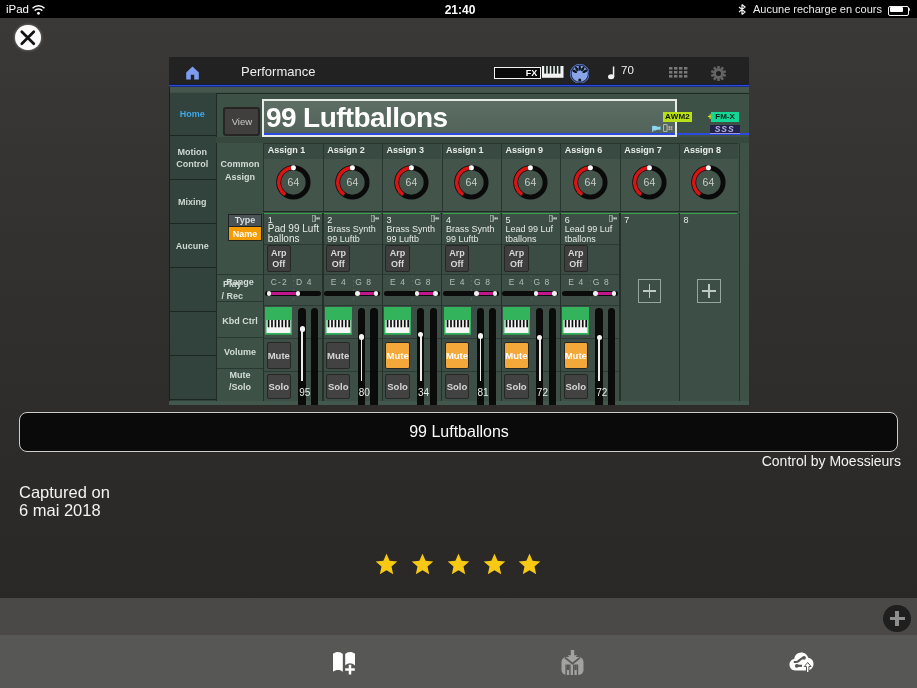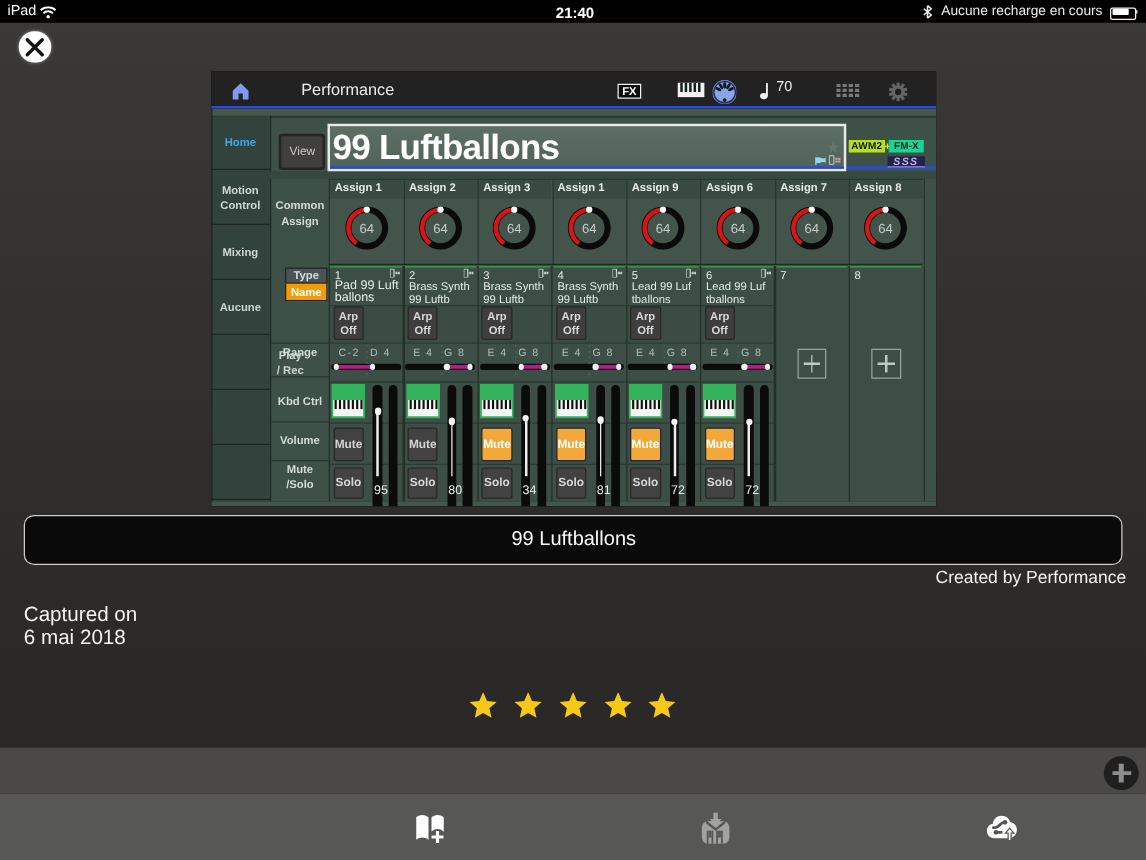--- a/index.html
+++ b/index.html
@@ -29,21 +29,21 @@
 <svg class="abs" style="left:15px;top:24.8px" width="25.6" height="25.6" viewBox="0 0 25.6 25.6">
     <path d="M6.8 6.8 L18.8 18.8 M18.8 6.8 L6.8 18.8" stroke="#111" stroke-width="2.7" stroke-linecap="round"></path>
   </svg>
 
 <div class="abs" style="left:169px;top:57px;width:580px;height:348px;background:#0c0f0d;overflow:hidden;">
 <div style="position:absolute;left:0;top:0;width:580px;height:27.3px;background:#222222;"></div>
     <svg style="position:absolute;left:15.7px;top:8px" width="15" height="16" viewBox="0 0 15 16">
       <path d="M1.2 7.5 L7.5 1.5 L13.8 7.5 L13.8 14.5 L9.2 14.5 L9.2 9.8 L5.8 9.8 L5.8 14.5 L1.2 14.5 Z" fill="#7d9bf0"></path>
     </svg>
     <div style="position:absolute;left:72px;top:7px;font-size:13px;color:#eceeec;">Performance</div>
-    <div style="position:absolute;left:325px;top:9.6px;width:17px;height:10px;background:#0a0a0a;border:1.5px solid #f2f2f2;color:#fff;font-size:9px;font-weight:bold;text-align:center;line-height:10px;">FX</div>
+    <div style="position:absolute;left:325px;top:9.6px;width:17px;height:10px;background:#0a0a0a;border:1.5px solid #f2f2f2;color:#fff;font-size:9px;font-weight:bold;text-align:center;line-height:10px;padding-left:28px;">FX</div>
     <svg style="position:absolute;left:372.5px;top:9.3px" width="22" height="12" viewBox="0 0 22 12">
       <rect x="0" y="0" width="21.5" height="11.8" fill="#f2f2f2"></rect>
       <rect x="2.20" y="0" width="2" height="7.6" fill="#15211c"></rect>
       <rect x="5.75" y="0" width="2" height="7.6" fill="#15211c"></rect>
       <rect x="9.30" y="0" width="2" height="7.6" fill="#15211c"></rect>
       <rect x="12.85" y="0" width="2" height="7.6" fill="#15211c"></rect>
       <rect x="16.40" y="0" width="2" height="7.6" fill="#15211c"></rect>
     </svg>
     <svg style="position:absolute;left:400.5px;top:6.5px" width="19.5" height="19.5" viewBox="-9.75 -9.75 19.5 19.5">
       <circle cx="0" cy="0" r="9.3" fill="#8ba4e8"></circle>
@@ -128,21 +128,21 @@
     </svg>
     <svg style="position:absolute;left:494px;top:67.3px" width="10" height="8" viewBox="0 0 10 8">
       <rect x="0.5" y="0.5" width="3.6" height="7" rx="0.9" fill="none" stroke="#aab8b0" stroke-width="1.1"></rect>
       <g fill="#cfa8a8">
         <rect x="5.4" y="2.2" width="1.7" height="1.7"></rect>
         <rect x="7.6" y="2.2" width="1.7" height="1.7"></rect>
         <rect x="5.4" y="4.4" width="1.7" height="1.7"></rect>
         <rect x="7.6" y="4.4" width="1.7" height="1.7"></rect>
       </g>
     </svg>
-    <div style="position:absolute;left:510px;top:55.2px;width:29px;height:10px;background:#b8e018;color:#0d1400;font-size:8px;font-weight:bold;text-align:center;line-height:10px;letter-spacing:0.2px;">AWM2</div>
+    <div style="position:absolute;left:494px;top:55.2px;width:29px;height:10px;background:#b8e018;color:#0d1400;font-size:8px;font-weight:bold;text-align:center;line-height:10px;letter-spacing:0.2px;">AWM2</div>
     <div style="position:absolute;left:538.4px;top:55.2px;width:4px;height:10px;color:#d8e818;font-size:9px;font-weight:bold;text-align:center;line-height:10px;">+</div>
     <div style="position:absolute;left:542.4px;top:55.2px;width:27.4px;height:10px;background:#16d695;color:#032015;font-size:8px;font-weight:bold;text-align:center;line-height:10px;">FM-X</div>
     <div style="position:absolute;left:540.7px;top:67.6px;width:30px;height:8.5px;background:#23234a;color:#b9b2ee;font-size:8.5px;font-weight:bold;font-style:italic;text-align:center;line-height:8px;border-bottom:1.6px solid #9a92e0;letter-spacing:1px;">SSS</div>
     <div style="position:absolute;left:94.3px;top:86px;width:475.2px;height:68.5px;background:#43544b;"></div>
     <div style="position:absolute;left:94.3px;top:86px;width:59.4px;height:15.5px;background:#394a42;"></div>
     <div style="position:absolute;left:98.8px;top:87.5px;font-size:9px;font-weight:bold;color:#e8ede9;">Assign 1</div>
     <svg style="position:absolute;left:106.6px;top:107.6px" width="35" height="35" viewBox="0 0 35 35">
       <circle cx="17.4" cy="17.4" r="14.7" fill="none" stroke="#0a0a0a" stroke-width="4.9"></circle>
       <path d="M 17.4 2.6999999999999993 A 14.7 14.7 0 0 0 9.18 29.59" fill="none" stroke="#d81414" stroke-width="3.5"></path>
       <circle cx="17.4" cy="2.6999999999999993" r="2.5" fill="#fff"></circle>
@@ -453,21 +453,21 @@
     <div style="position:absolute;left:47.7px;top:289.5px;width:46.6px;text-align:center;font-size:9px;font-weight:bold;color:#d3dcd7;">Volume</div>
     <div style="position:absolute;left:47.7px;top:311.5px;width:46.6px;text-align:center;font-size:9px;font-weight:bold;line-height:12.5px;color:#d3dcd7;">Mute<br>/Solo</div>
     <div style="position:absolute;left:47.7px;top:216.5px;width:46.6px;height:1px;background:#2a3833;"></div>
     <div style="position:absolute;left:47.7px;top:244px;width:46.6px;height:1px;background:#2a3833;"></div>
     <div style="position:absolute;left:47.7px;top:280px;width:46.6px;height:1px;background:#2a3833;"></div>
     <div style="position:absolute;left:47.7px;top:311px;width:46.6px;height:1px;background:#2a3833;"></div>
 </div>
 
 <div class="abs" style="left:19px;top:412px;width:879px;height:39.5px;box-sizing:border-box;background:#0a0a0a;border:1.7px solid #cccccc;border-radius:8px;"></div>
 <div class="abs" style="left:19px;top:423px;width:880px;text-align:center;font-size:16px;color:#fafafa;">99 Luftballons</div>
-<div class="abs" style="left:0;top:452.5px;width:901px;text-align:right;font-size:14px;color:#f2f2f2;">Created by Performance</div>
+<div class="abs" style="left:0;top:452.5px;width:901px;text-align:right;font-size:14px;color:#f2f2f2;">Control by Moessieurs</div>
 <div class="abs" style="left:19px;top:484px;font-size:16.5px;line-height:17.5px;color:#f2f2f2;">Captured on<br>6 mai 2018</div>
 
 <svg style="position:absolute;left:375px;top:554px" width="23" height="22" viewBox="0 0 23 22">
     <polygon points="11.5,-0.4 14.6,6.7 22.3,7.5 16.5,12.6 18.2,20.2 11.5,16.3 4.8,20.2 6.5,12.6 0.7,7.5 8.4,6.7" fill="#f7c915"></polygon>
   </svg>
 <svg style="position:absolute;left:411px;top:554px" width="23" height="22" viewBox="0 0 23 22">
     <polygon points="11.5,-0.4 14.6,6.7 22.3,7.5 16.5,12.6 18.2,20.2 11.5,16.3 4.8,20.2 6.5,12.6 0.7,7.5 8.4,6.7" fill="#f7c915"></polygon>
   </svg>
 <svg style="position:absolute;left:447px;top:554px" width="23" height="22" viewBox="0 0 23 22">
     <polygon points="11.5,-0.4 14.6,6.7 22.3,7.5 16.5,12.6 18.2,20.2 11.5,16.3 4.8,20.2 6.5,12.6 0.7,7.5 8.4,6.7" fill="#f7c915"></polygon>

